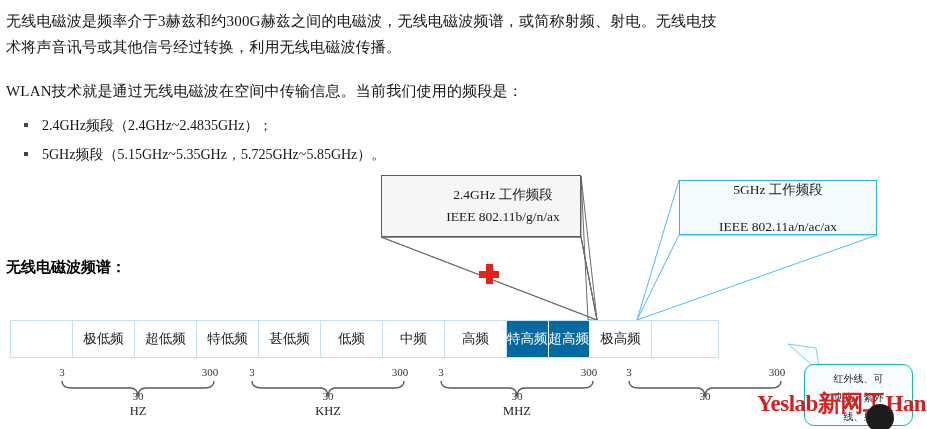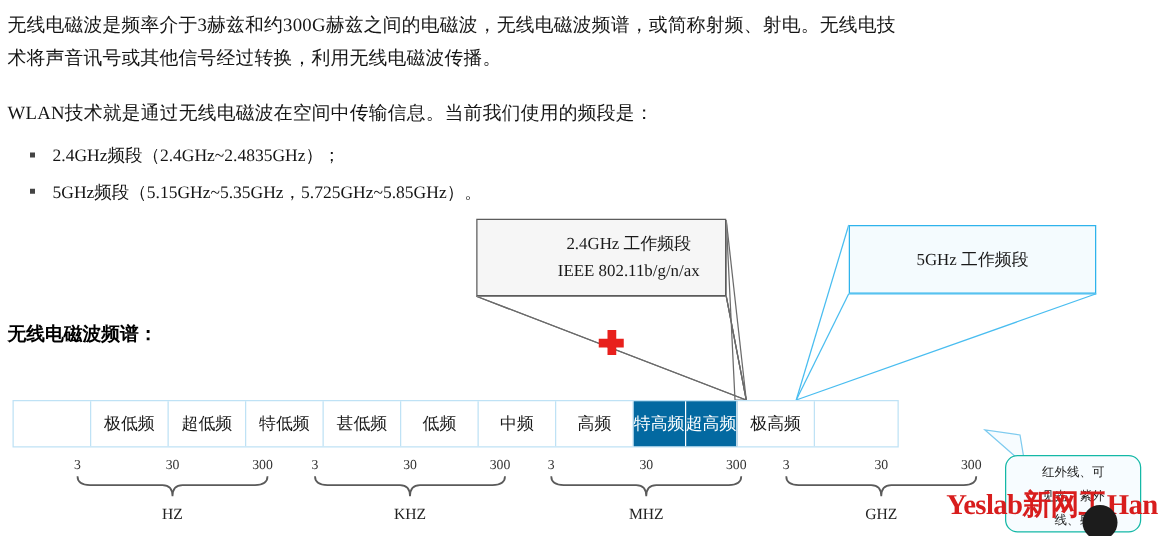--- a/index.html
+++ b/index.html
@@ -175,21 +175,21 @@
     font-size: 11px;
     color: #333;
   }
   .scale-ticks span {
     position: absolute;
     top: 0;
     transform: translateX(-50%);
     white-space: nowrap;
   }
   .scale-ticks .t0 { left: 4px; }
-  .scale-ticks .t1 { left: 50%; }
+  .scale-ticks .t1 { left: 50%; margin-top: 24px; }
   .scale-ticks .t2 { left: 152px; }
 
   .scale-brace {
     position: absolute;
     left: 0;
     top: 13px;
     width: 160px;
     height: 20px;
   }
 
@@ -289,20 +289,21 @@
   <line x1="679" y1="235" x2="877" y2="235" stroke="#49bdf0" stroke-width="1"></line>
 </svg>
 
 <div id="callout-24">
   <div>2.4GHz 工作频段</div>
   <div>IEEE 802.11b/g/n/ax</div>
 </div>
 
 <div id="callout-5">
   <div>5GHz 工作频段</div>
+  <div>IEEE 802.11a/n/ac/ax</div>
 </div>
 
 <div id="cursor-plus">
   <span class="bar h"></span>
   <span class="bar v"></span>
 </div>
 
 <div id="band-table">
     <div class="band-cell spacer"></div>
     <div class="band-cell labeled">极低频</div>
@@ -356,21 +357,20 @@
 
 <div class="scale-group" id="scale-3">
   <div class="scale-ticks">
     <span class="t0">3</span>
     <span class="t1">30</span>
     <span class="t2">300</span>
   </div>
   <svg class="scale-brace" viewBox="0 0 160 20">
     <path d="M4,2 Q4,9 14,9 L72,9 Q80,9 80,18 Q80,9 88,9 L146,9 Q156,9 156,2" fill="none" stroke="#5a5a5a" stroke-width="1.4"></path>
   </svg>
-  <div class="scale-unit">GHZ</div>
 </div>
 
 <svg id="bubble-tail" viewBox="0 0 60 36">
   <path d="M2,2 L34,30 L30,6 Z" fill="#f7fcff" stroke="#7ecbef" stroke-width="1"></path>
 </svg>
 <div id="bubble-ir">
   <div>红外线、可</div>
   <div>见光、紫外</div>
   <div>线、射</div>
 </div>

